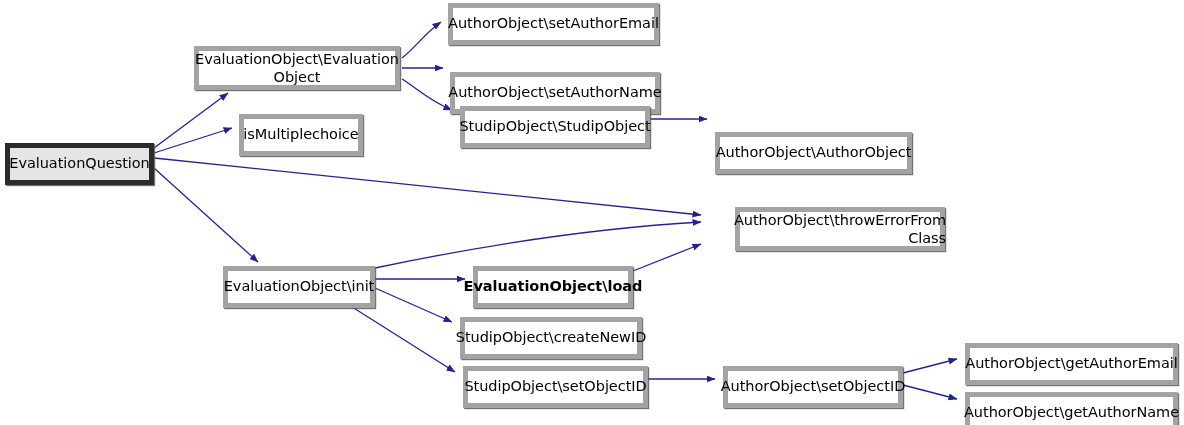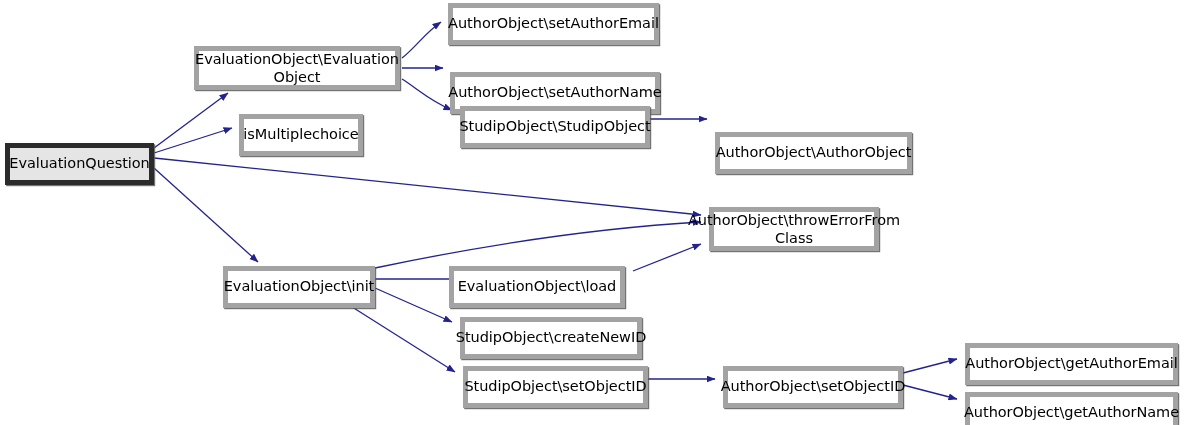--- a/index.html
+++ b/index.html
@@ -79,23 +79,23 @@
     </svg>
   <div id="node-layer">
       <div class="node root" style="left: 5px; top: 143px; width: 149px; height: 26px;">EvaluationQuestion</div>
       <div class="node two-line" style="left: 194px; top: 46px; width: 206px; height: 44px;">EvaluationObject\Evaluation
 Object</div>
       <div class="node" style="left: 239px; top: 114px; width: 124px; height: 26px; text-align: center;">isMultiplechoice</div>
       <div class="node" style="left: 448px; top: 3px; width: 211px; height: 26px;">AuthorObject\setAuthorEmail</div>
       <div class="node" style="left: 450px; top: 56px; width: 210px; height: 26px; margin-top: 16px;">AuthorObject\setAuthorName</div>
       <div class="node" style="left: 460px; top: 106px; width: 190px; height: 36px;">StudipObject\StudipObject</div>
       <div class="node" style="left: 715px; top: 106px; width: 197px; height: 26px; margin-top: 26px;">AuthorObject\AuthorObject</div>
-      <div class="node two-line" style="left: 709px; top: 207px; width: 170px; height: 44px;">AuthorObject\throwErrorFrom
+      <div class="node two-line" style="left: 735px; top: 207px; width: 210px; height: 44px; text-align: right;">AuthorObject\throwErrorFrom
 Class</div>
       <div class="node" style="left: 223px; top: 266px; width: 152px; height: 26px;">EvaluationObject\init</div>
-      <div class="node" style="left: 449px; top: 266px; width: 176px; height: 26px;">EvaluationObject\load</div>
+      <div class="node" style="left: 473px; top: 266px; width: 160px; height: 26px; font-weight: bold;">EvaluationObject\load</div>
       <div class="node" style="left: 460px; top: 317px; width: 182px; height: 26px;">StudipObject\createNewID</div>
       <div class="node" style="left: 463px; top: 366px; width: 185px; height: 26px;">StudipObject\setObjectID</div>
       <div class="node" style="left: 723px; top: 366px; width: 180px; height: 26px;">AuthorObject\setObjectID</div>
       <div class="node" style="left: 965px; top: 343px; width: 213px; height: 26px;">AuthorObject\getAuthorEmail</div>
       <div class="node" style="left: 965px; top: 392px; width: 213px; height: 26px;">AuthorObject\getAuthorName</div>
     </div>
 </div>
 
 </body></html>

